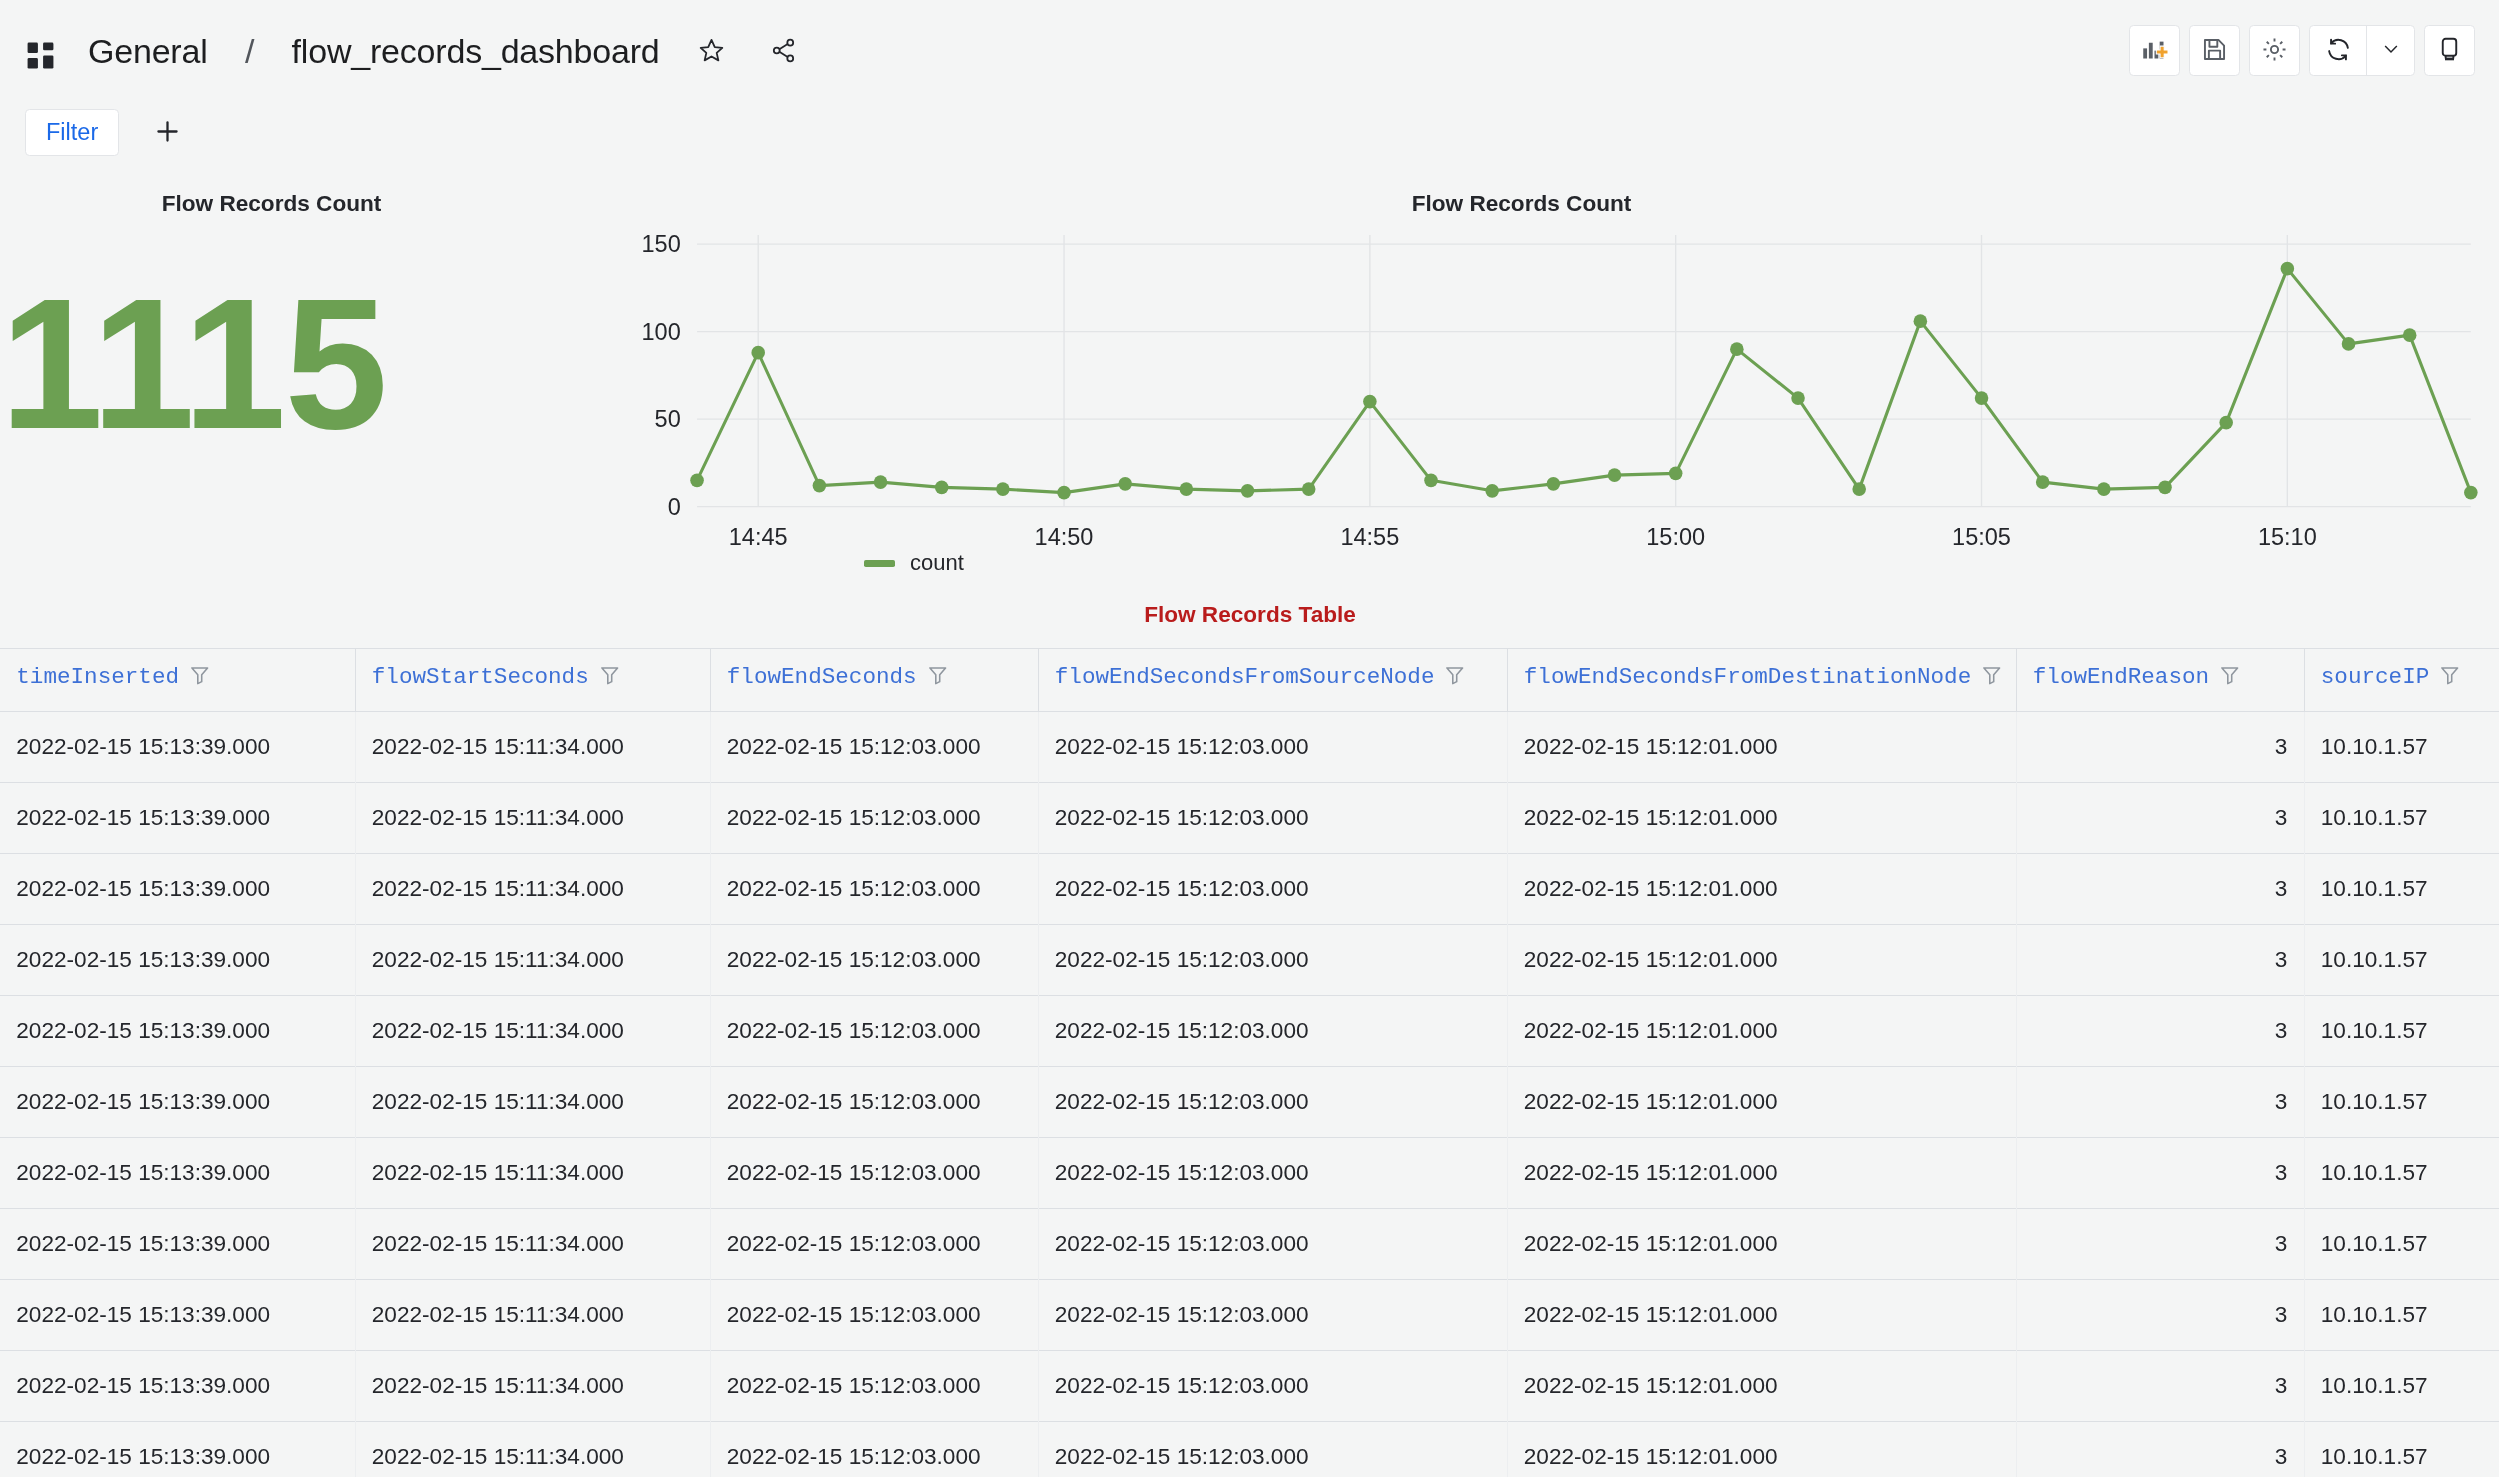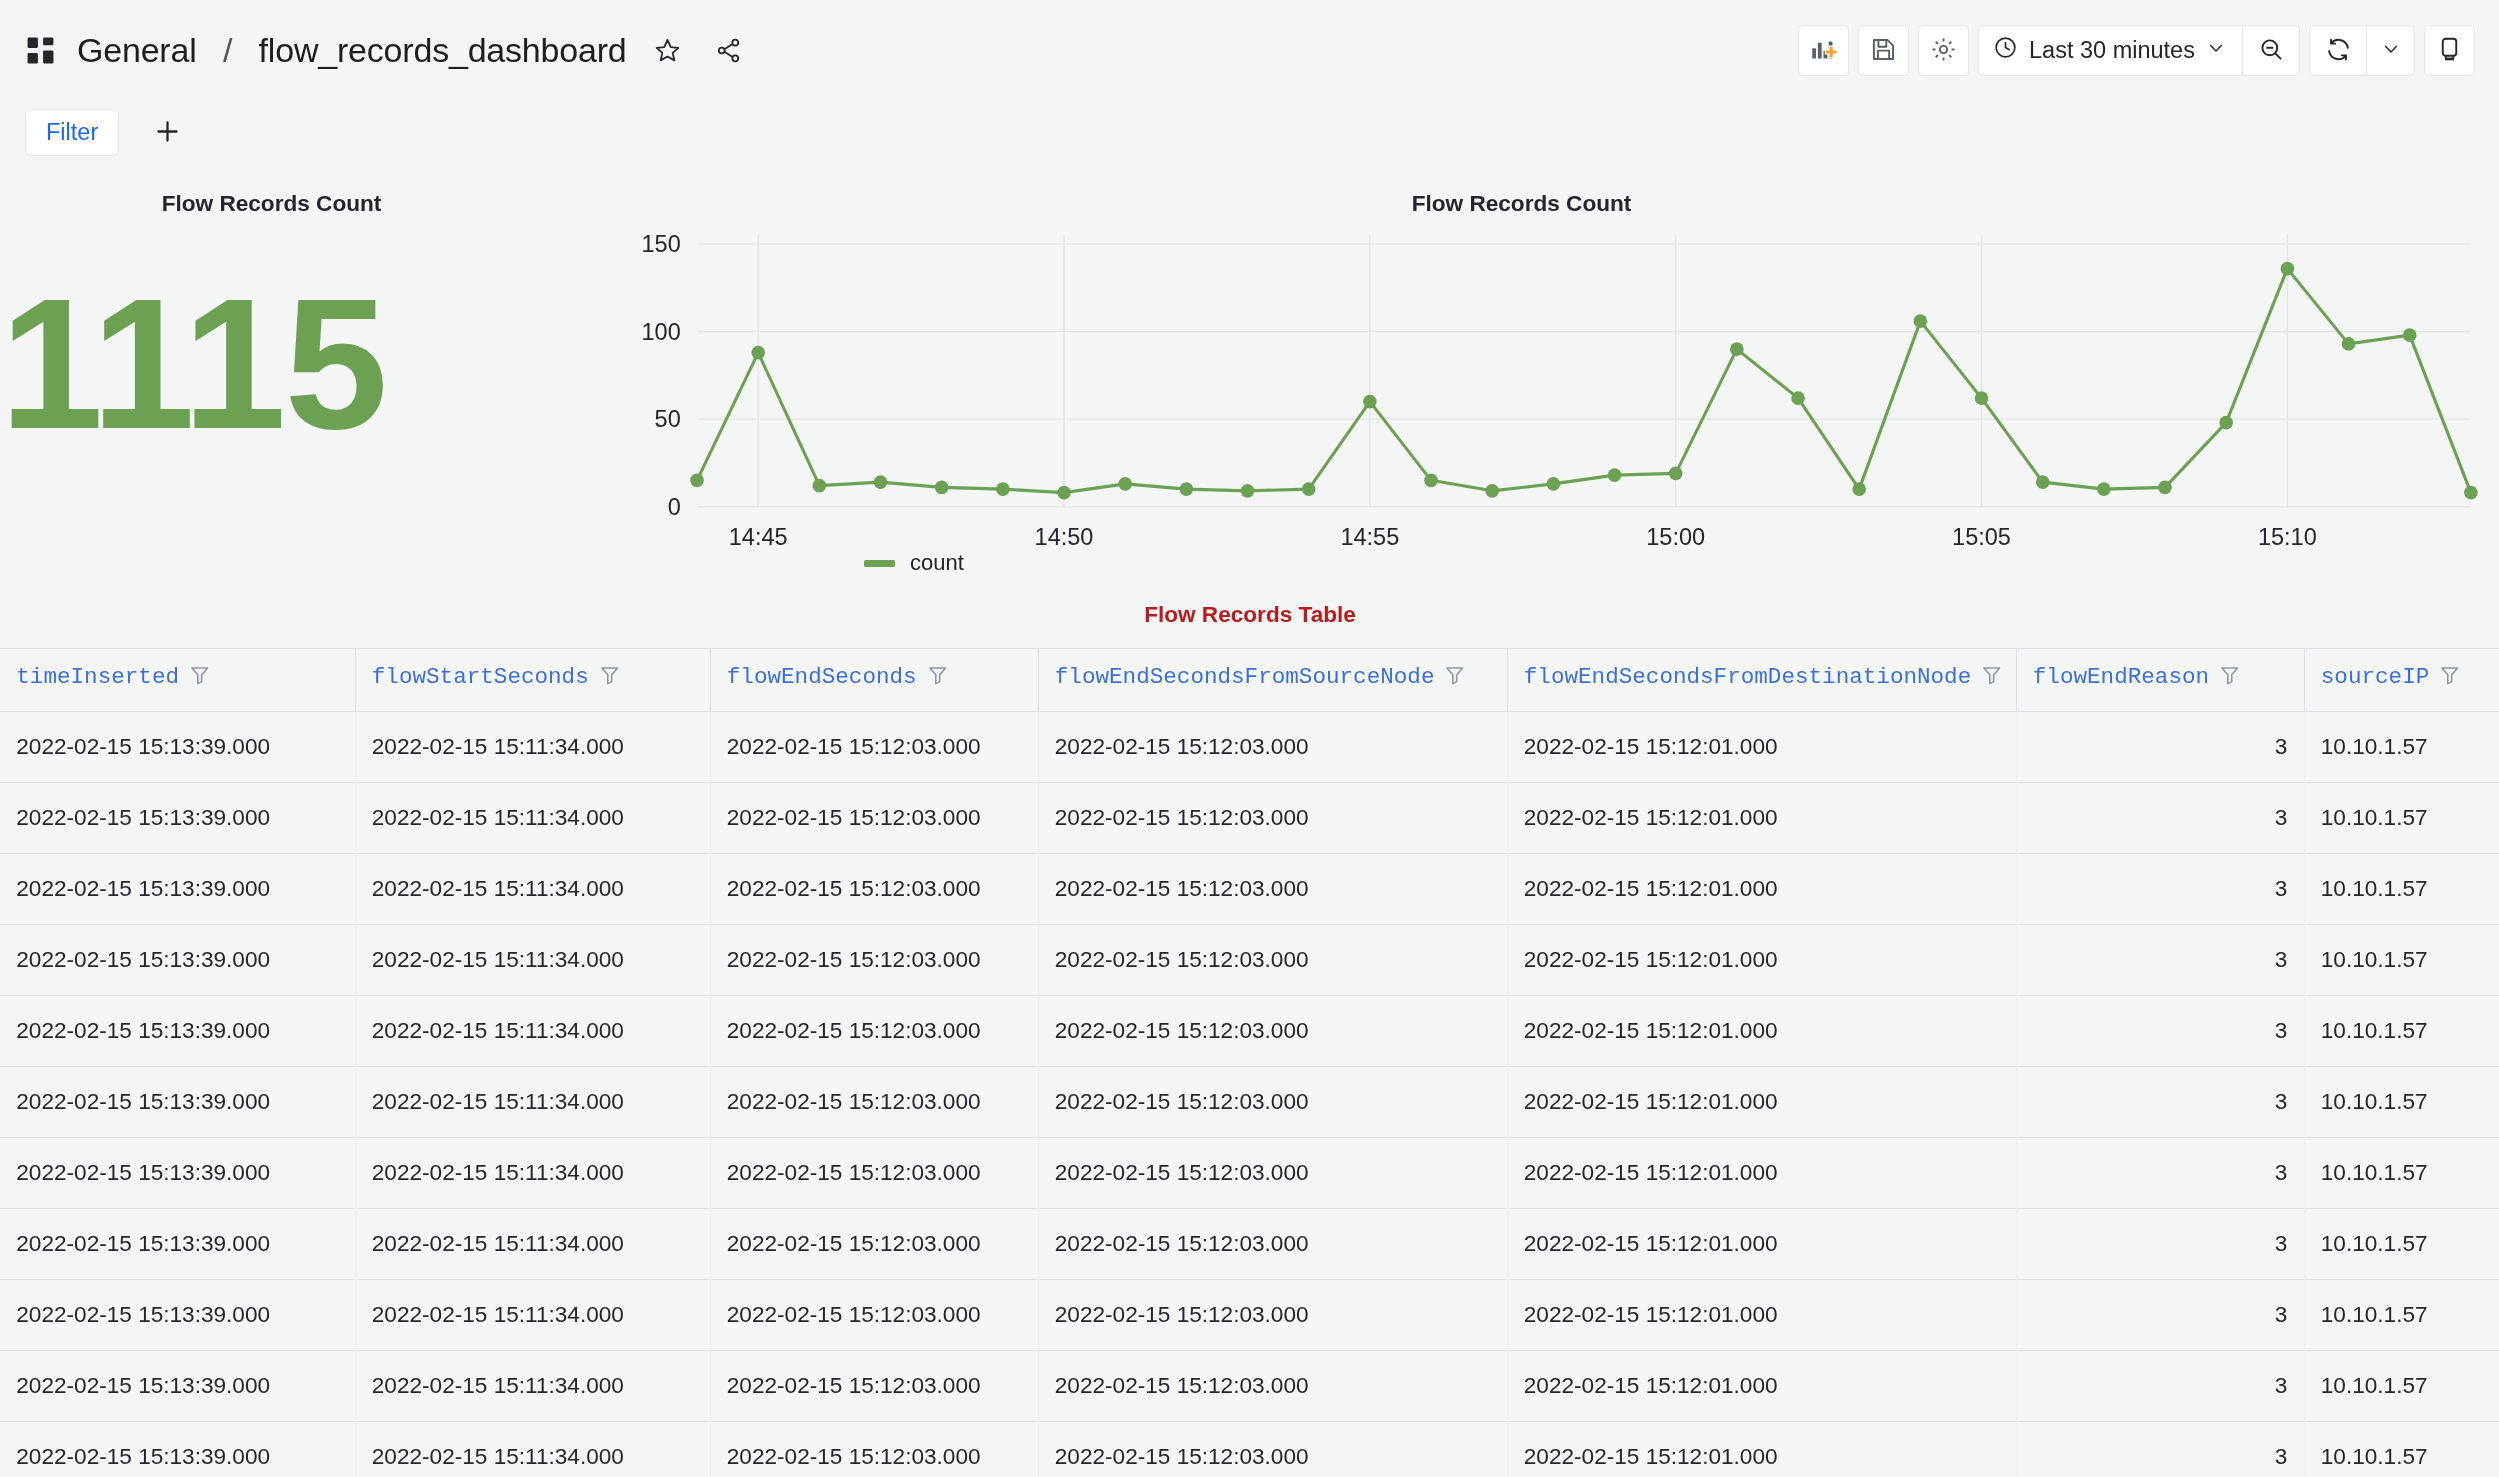--- a/index.html
+++ b/index.html
@@ -13,22 +13,22 @@
   
   .header {
     height: 101px;
     display: flex;
     align-items: center;
     padding: 0 25px 0 25px;
     background: #f4f5f5;
   }
   .breadcrumb {
     display: flex;
-    align-items: center;
-    gap: 21px;
+    align-items: flex-end;
+    gap: 32px;
   }
   .grid-icon { width: 31px; height: 31px; display: block; }
   .bc-text {
     font-size: 34px;
     color: #1d1e20;
     letter-spacing: -0.2px;
     white-space: nowrap;
   }
   .bc-sep { color: #52565c; margin: 0 5.4px; }
   .icon-btn-plain {
@@ -227,46 +227,20 @@
     </div>
     <div class="tb-btn">
       <span>
         <svg width="27" height="27" viewBox="0 0 24 24" fill="none" stroke="#5a5f66" stroke-width="1.7">
           <circle cx="12" cy="12" r="3.2"></circle>
           <path d="M12 2.2v2.6M12 19.2v2.6M21.8 12h-2.6M4.8 12H2.2M18.9 5.1l-1.9 1.9M7 17l-1.9 1.9M18.9 18.9L17 17M7 7L5.1 5.1"></path>
         </svg>
       </span>
     </div>
 
-    <div class="tb-group">
-      <div class="time-picker">
-        <span>
-          <svg width="25" height="25" viewBox="0 0 24 24" fill="none" stroke="#24262b" stroke-width="1.6">
-            <circle cx="12" cy="12" r="9"></circle>
-              <path d="M12 6.6V12l4 2.4"></path>
-          </svg>
-        </span>
-        <span>Last 30 minutes</span>
-        <span>
-          <svg width="20" height="20" viewBox="0 0 24 24" fill="none" stroke="#24262b" stroke-width="1.8">
-              <path d="M5 8.5l7 7 7-7"></path>
-            </svg>
-        </span>
-      </div>
-      <div class="tb-divider"></div>
-      <div class="zoomout-btn">
-        <span>
-          <svg width="27" height="27" viewBox="0 0 24 24" fill="none" stroke="#24262b" stroke-width="1.7">
-            <circle cx="10.5" cy="10.5" r="6.6"></circle>
-              <line x1="15.4" y1="15.4" x2="20.5" y2="20.5"></line>
-              <line x1="7.4" y1="10.5" x2="13.6" y2="10.5"></line>
-          </svg>
-        </span>
-      </div>
-    </div>
 
     <div class="tb-group">
       <div class="refresh-btn">
         <span>
           <svg width="27" height="27" viewBox="0 0 24 24" fill="none" stroke="#24262b" stroke-width="1.7" stroke-linecap="round">
             <path d="M20.3 10.6A8.4 8.4 0 0 0 5.6 6.4"></path>
               <path d="M3.7 13.4a8.4 8.4 0 0 0 14.7 4.2"></path>
             <path d="M5.4 3.2v3.6h3.6"></path>
               <path d="M18.6 20.8v-3.6H15"></path>
           </svg>

